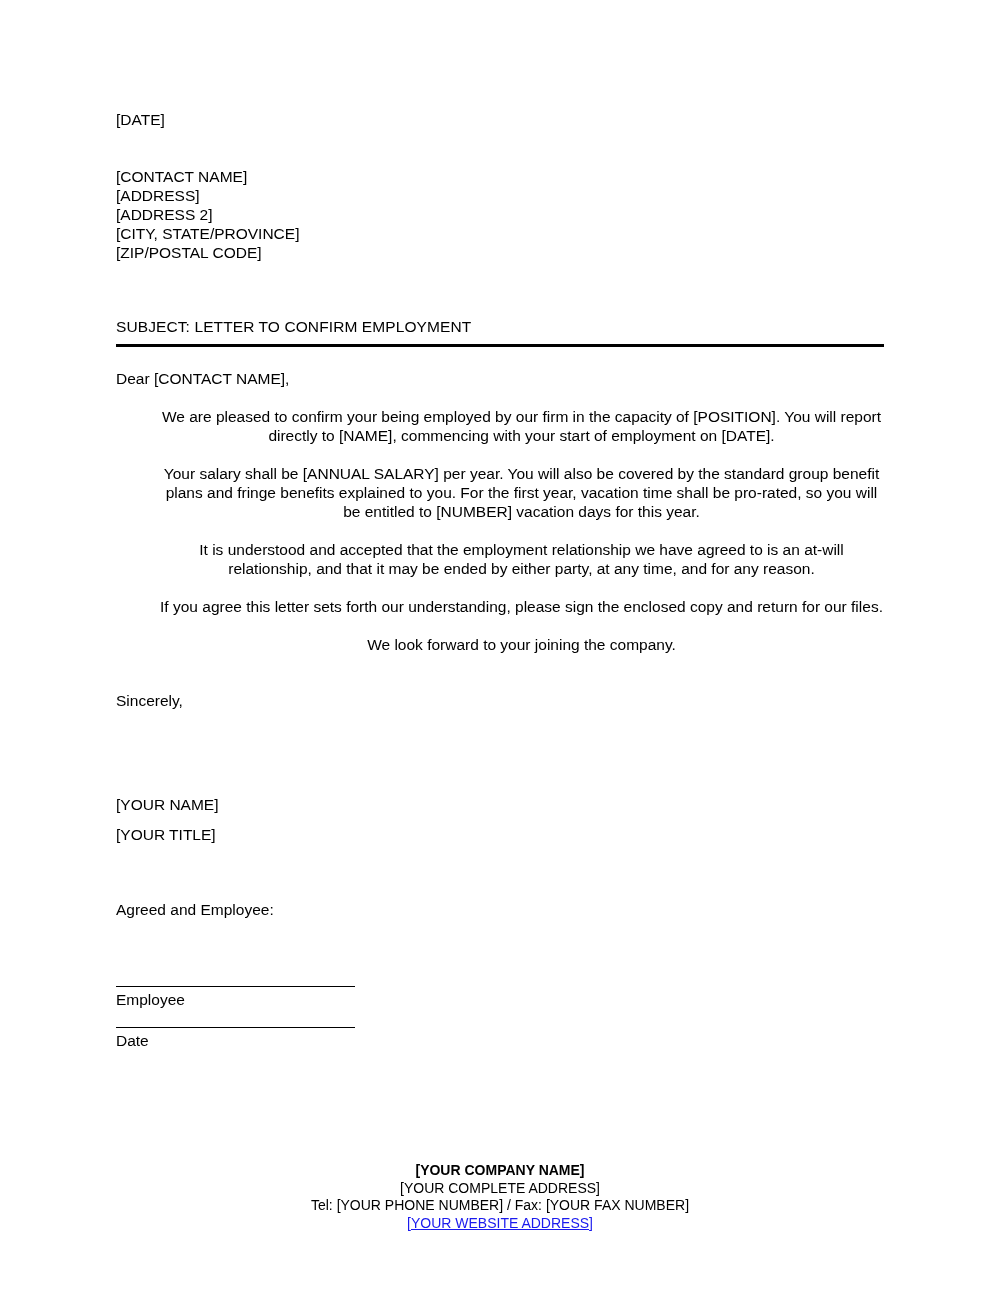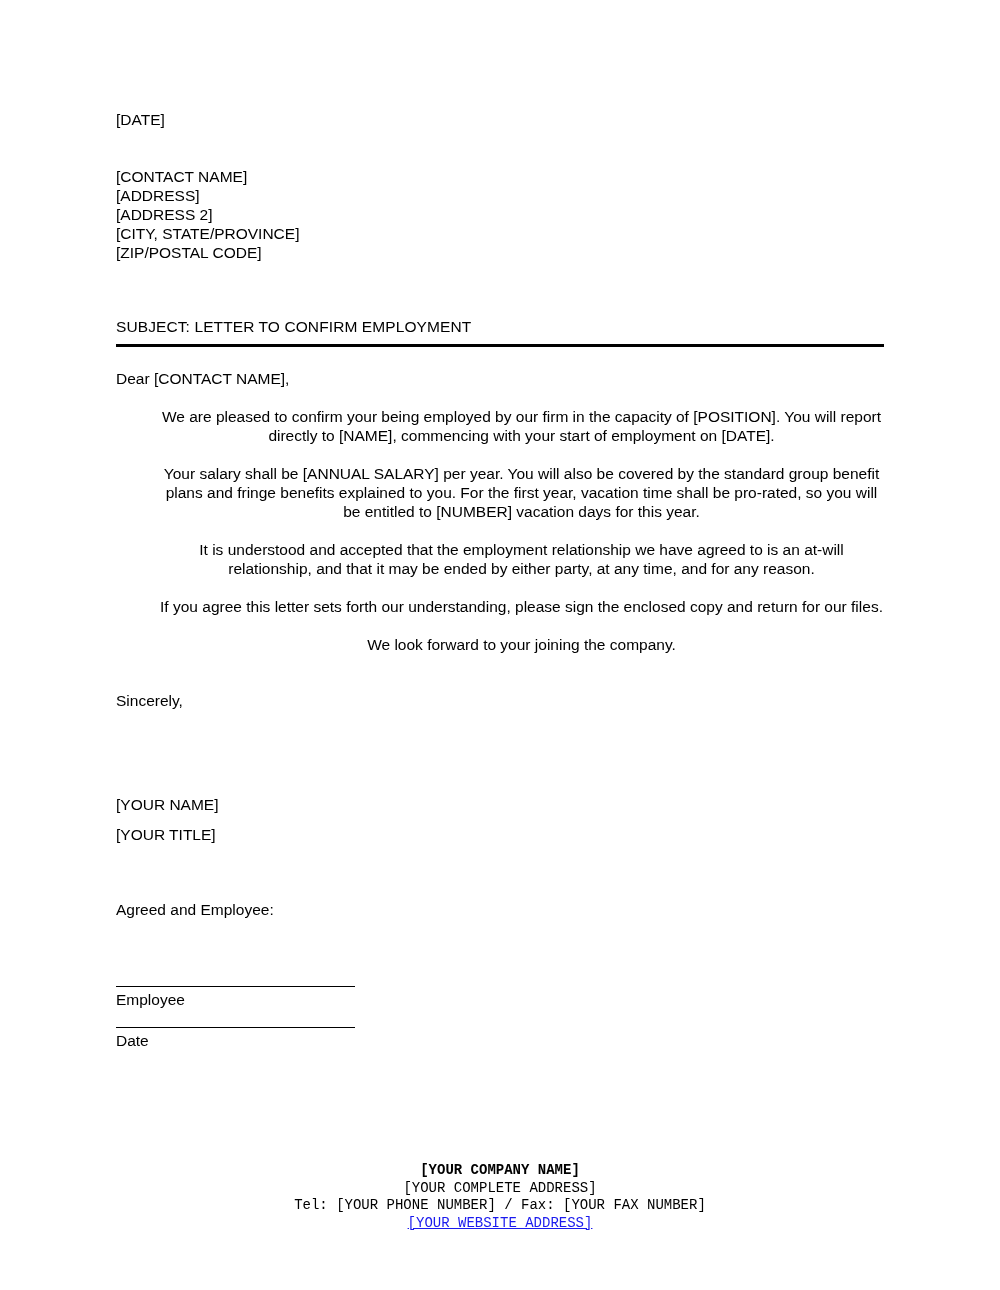--- a/index.html
+++ b/index.html
@@ -90,21 +90,20 @@
 
   .sign-group { margin-bottom: 18px; margin-top: 12px; }
 
   
   .footer {
     position: absolute;
     left: 0;
     top: 1162px;
     width: 1000px;
     text-align: center;
-    font-family: Liberation Mono, monospace;
   }
   .footer-line {
     font-size: 14px;
     line-height: 17.5px;
     color: #000000;
   }
   .footer-company {
     font-weight: bold;
   }
   .footer-link {

